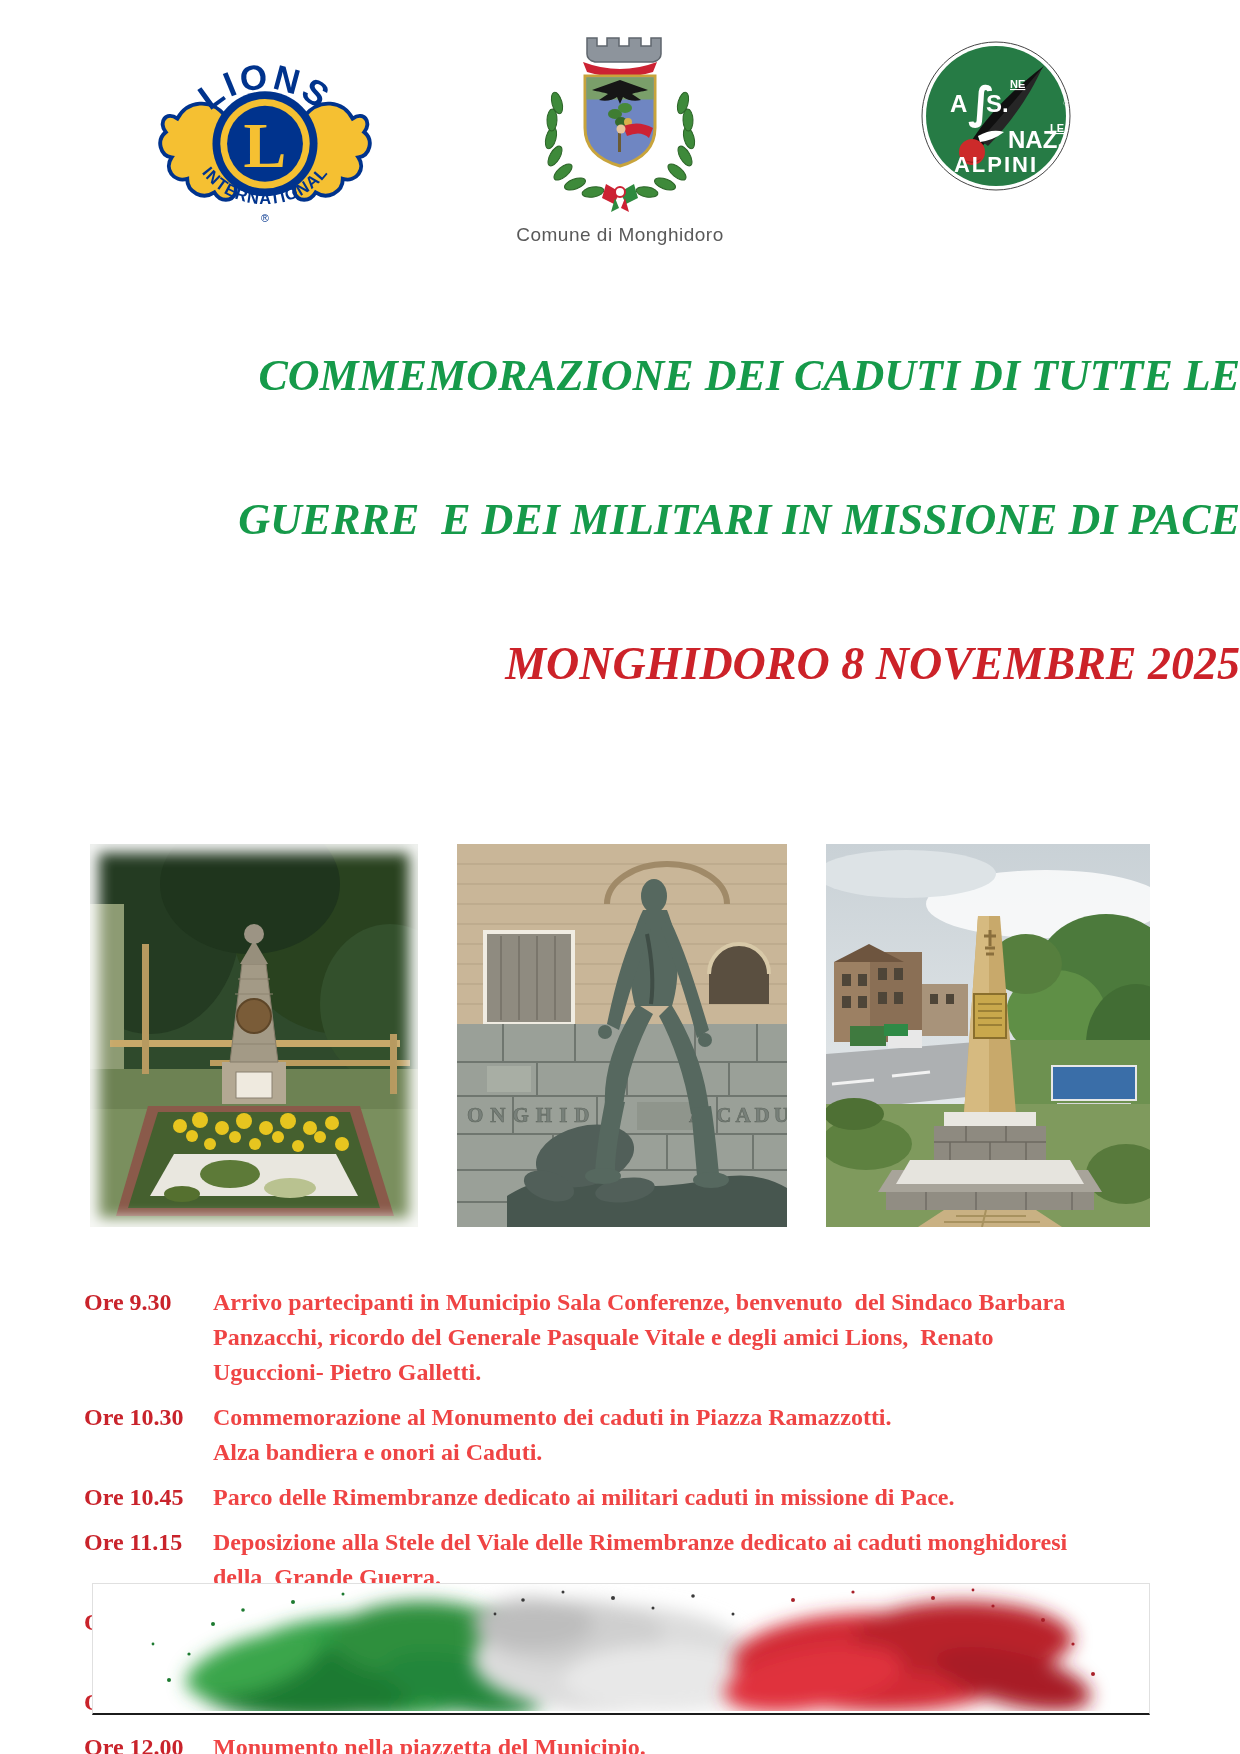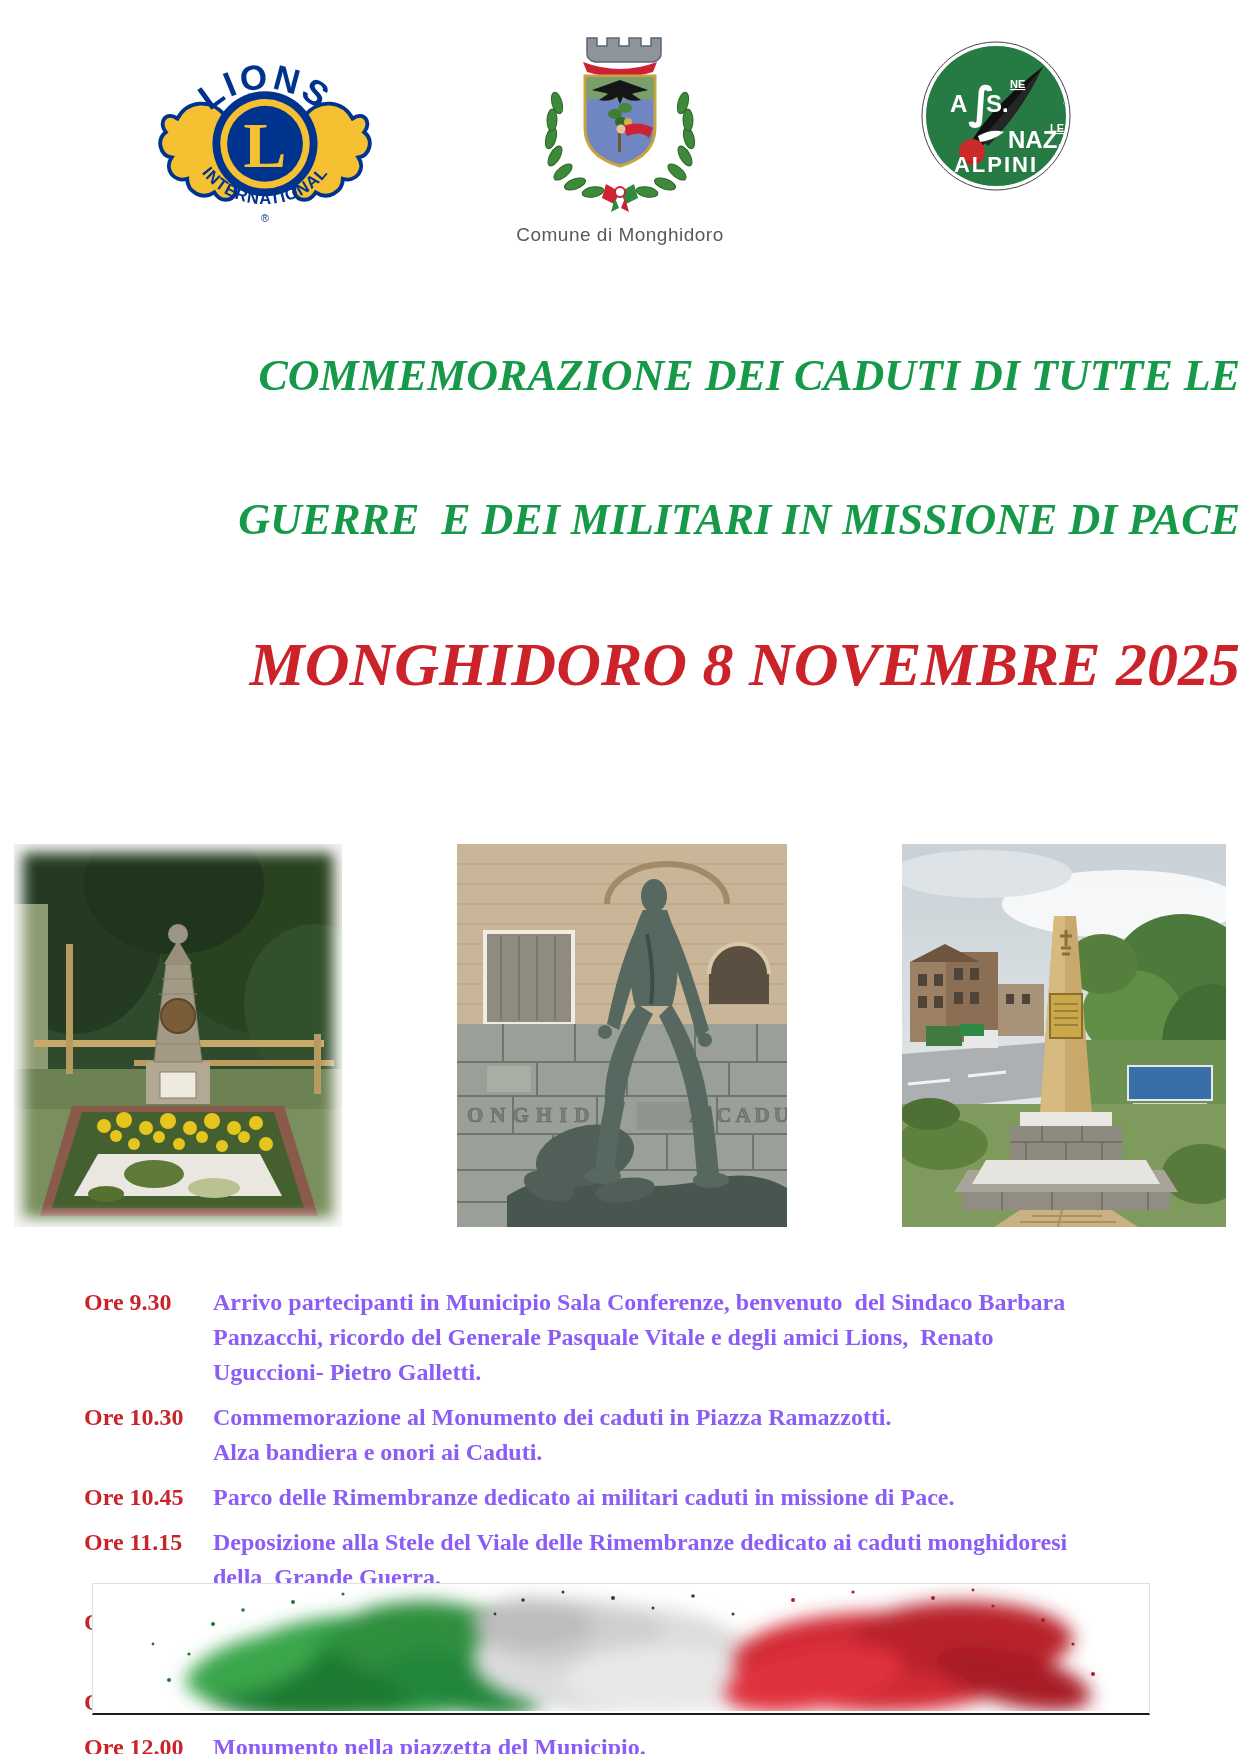--- a/index.html
+++ b/index.html
@@ -7,31 +7,31 @@
         font-family:"Liberation Serif", serif;}
   
   .hdr{position:relative;height:232px;}
   .logo-lions{position:absolute;left:158px;top:48px;}
   .logo-comune{position:absolute;left:500px;top:32px;width:240px;text-align:center;}
   .comune-caption{margin-top:2px;font-family:"Liberation Sans",sans-serif;font-size:19px;color:#595959;letter-spacing:.5px;}
   .logo-ana{position:absolute;left:920px;top:40px;}
   
   .title{margin-top:24px;text-align:right;line-height:48px;font-weight:bold;font-style:italic;white-space:pre-wrap;}
   .title .t-green{font-size:44px;color:#169a4a;letter-spacing:0px;}
-  .title .t-red{font-size:62px;color:#cc2229;}
+  .title .t-red{font-size:46px;color:#cc2229;}
   
-  .photos{width:1212px;margin:60px auto 0 auto;display:flex;justify-content:space-between;align-items:flex-start;}
+  .photos{width:1060px;margin:60px auto 0 auto;display:flex;justify-content:space-between;align-items:flex-start;}
   .photo{position:relative;height:383px;overflow:hidden;}
   .photo svg{display:block;}
   .photo.soft::after{content:"";position:absolute;inset:0;box-shadow:inset 0 0 14px 9px rgba(255,255,255,.95);pointer-events:none;}
   
   .schedule{margin:58px 90px 0 84px;}
   .s-row{display:flex;margin-bottom:10px;}
   .s-time{flex:0 0 129px;font-weight:bold;font-size:24px;line-height:35px;color:#c9232b;}
-  .s-desc{flex:1;font-weight:bold;font-size:24px;line-height:35px;color:#8b5cf6;font-family:Liberation Serif, serif;}
+  .s-desc{flex:1;font-weight:bold;font-size:24px;line-height:35px;color:#ef4444;font-family:Liberation Serif, serif;}
   .s-line{white-space:pre-wrap;}
   
   .flag-wrap{position:absolute;left:92px;top:1583px;width:1056px;height:129px;background:#fff;
              border:1px solid #e0e0e0;border-bottom:2px solid #1b1b1b;}
   .flag-wrap svg{display:block;}
 </style>
 </head>
 <body>
 
 <div class="page">

